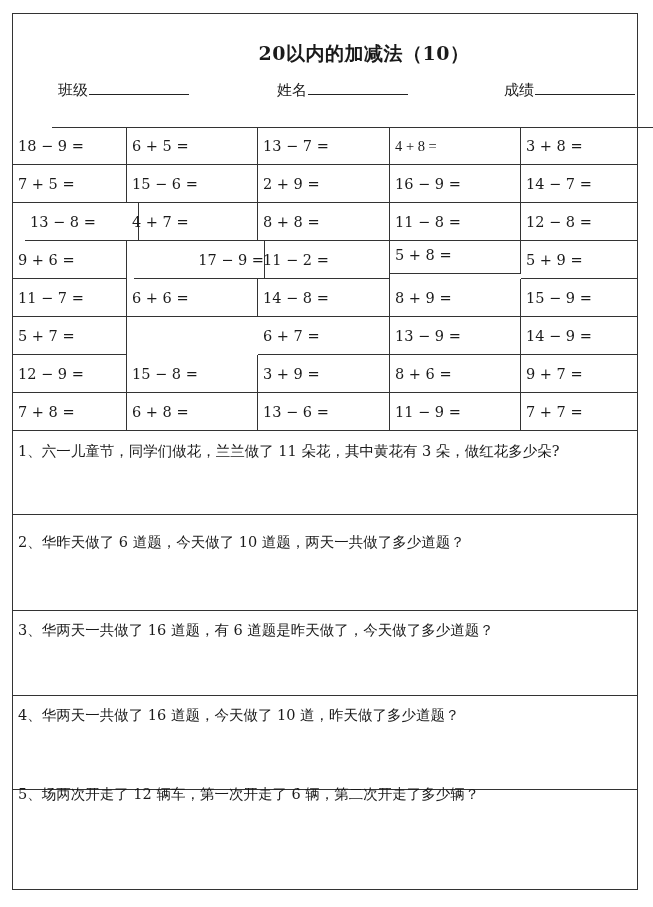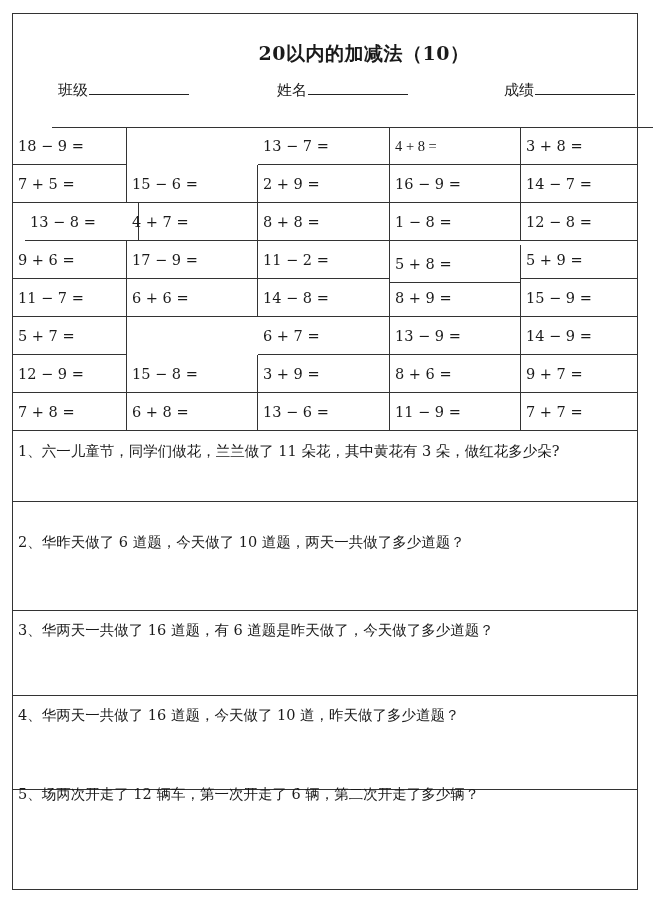--- a/index.html
+++ b/index.html
@@ -35,40 +35,41 @@
       <span>姓名</span><span class="line"></span>
     </div>
     <div class="info" style="left:452px;">
       <span>成绩</span><span class="line"></span>
     </div>
   </div>
 
   <div class="grid">
 
     <div class="cell" style="top:0;left:0;width:114px;">18 − 9 =</div>
+    <div class="cell" style="top:0;left:114px;width:131px;">6 + 5 =</div>
     <div class="cell" style="top:0;left:245px;width:132px;">13 − 7 =</div>
     <div class="cell" style="top:0;left:377px;width:131px;font-family:Liberation Serif, serif;">4 + 8 =</div>
     <div class="cell" style="top:0;left:508px;width:116px;border-right:none;">3 + 8 =</div>
 
     <div class="cell" style="top:38px;left:0;width:114px;">7 + 5 =</div>
     <div class="cell" style="top:38px;left:114px;width:131px;">15 − 6 =</div>
     <div class="cell" style="top:38px;left:245px;width:132px;">2 + 9 =</div>
     <div class="cell" style="top:38px;left:377px;width:131px;">16 − 9 =</div>
     <div class="cell" style="top:38px;left:508px;width:116px;border-right:none;">14 − 7 =</div>
 
     <div class="cell" style="top:76px;left:12px;width:114px;">13 − 8 =</div>
     <div class="cell" style="top:76px;left:114px;width:131px;">4 + 7 =</div>
     <div class="cell" style="top:76px;left:245px;width:132px;">8 + 8 =</div>
-    <div class="cell" style="top:76px;left:377px;width:131px;">1 − 8 =</div>
+    <div class="cell" style="top:76px;left:377px;width:131px;">11 − 8 =</div>
     <div class="cell" style="top:76px;left:508px;width:116px;border-right:none;">12 − 8 =</div>
 
     <div class="cell" style="top:114px;left:0;width:114px;">9 + 6 =</div>
-    <div class="cell" style="top:114px;left:114px;width:131px;">17 − 9 =</div>
+    <div class="cell" style="top:114px;left:121px;width:131px;text-align:right;">17 − 9 =</div>
     <div class="cell" style="top:114px;left:245px;width:132px;">11 − 2 =</div>
-    <div class="cell" style="top:118px;left:377px;width:131px;">5 + 8 =</div>
+    <div class="cell" style="top:109px;left:377px;width:131px;">5 + 8 =</div>
     <div class="cell" style="top:114px;left:508px;width:116px;border-right:none;">5 + 9 =</div>
 
     <div class="cell" style="top:152px;left:0;width:114px;">11 − 7 =</div>
     <div class="cell" style="top:152px;left:114px;width:131px;">6 + 6 =</div>
     <div class="cell" style="top:152px;left:245px;width:132px;">14 − 8 =</div>
     <div class="cell" style="top:152px;left:377px;width:131px;">8 + 9 =</div>
     <div class="cell" style="top:152px;left:508px;width:116px;border-right:none;">15 − 9 =</div>
 
     <div class="cell" style="top:190px;left:0;width:114px;">5 + 7 =</div>
     <div class="cell" style="top:190px;left:245px;width:132px;">6 + 7 =</div>
@@ -82,19 +83,19 @@
     <div class="cell" style="top:228px;left:508px;width:116px;border-right:none;">9 + 7 =</div>
 
     <div class="cell" style="top:266px;left:0;width:114px;">7 + 8 =</div>
     <div class="cell" style="top:266px;left:114px;width:131px;">6 + 8 =</div>
     <div class="cell" style="top:266px;left:245px;width:132px;">13 − 6 =</div>
     <div class="cell" style="top:266px;left:377px;width:131px;">11 − 9 =</div>
     <div class="cell" style="top:266px;left:508px;width:116px;border-right:none;">7 + 7 =</div>
   </div>
 
   <div class="problems">
-    <div class="problem" style="top:0;height:70px;">1、六一儿童节，同学们做花，兰兰做了 11 朵花，其中黄花有 3 朵，做红花多少朵?</div>
+    <div class="problem" style="top:0;height:83px;">1、六一儿童节，同学们做花，兰兰做了 11 朵花，其中黄花有 3 朵，做红花多少朵?</div>
     <div class="problem" style="top:91px;height:88px;">2、华昨天做了 6 道题，今天做了 10 道题，两天一共做了多少道题？</div>
     <div class="problem" style="top:179px;height:85px;">3、华两天一共做了 16 道题，有 6 道题是昨天做了，今天做了多少道题？</div>
     <div class="problem" style="top:264px;height:94px;">4、华两天一共做了 16 道题，今天做了 10 道，昨天做了多少道题？</div>
     <div class="problem" style="top:343px;height:100px;">5、场两次开走了 12 辆车，第一次开走了 6 辆，第二次开走了多少辆？</div>
   </div>
 </div>
 
 </body></html>

